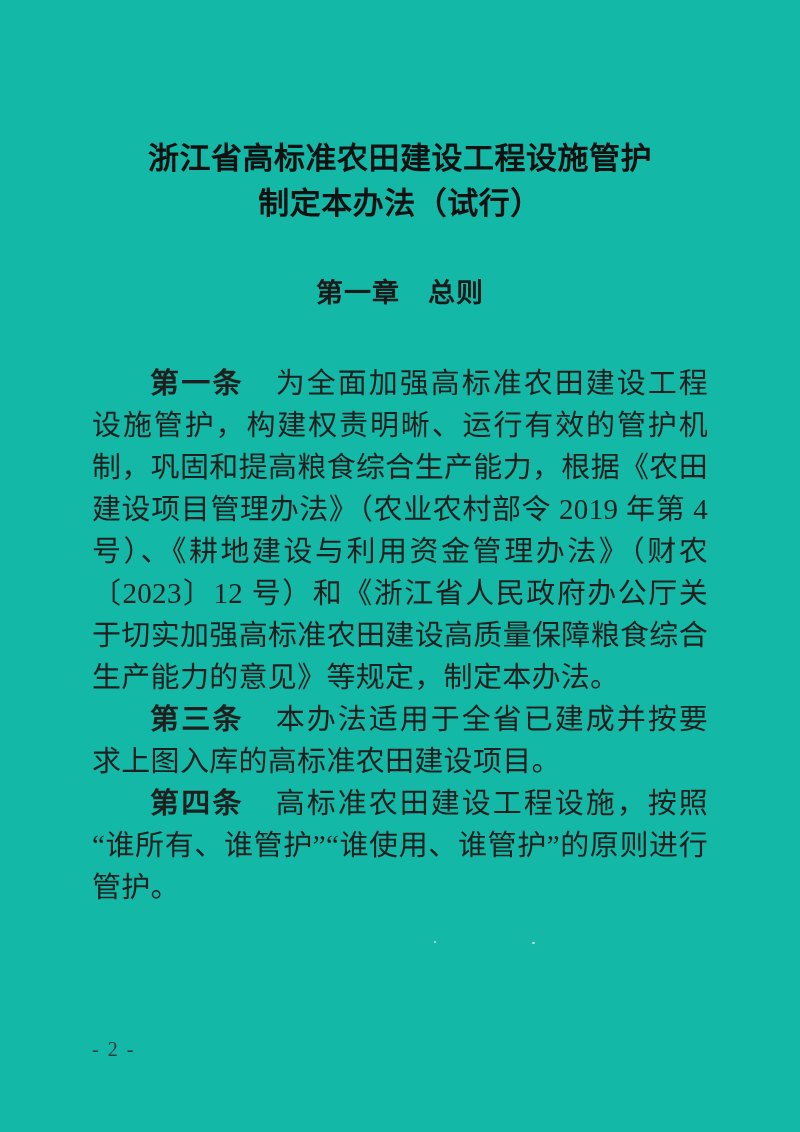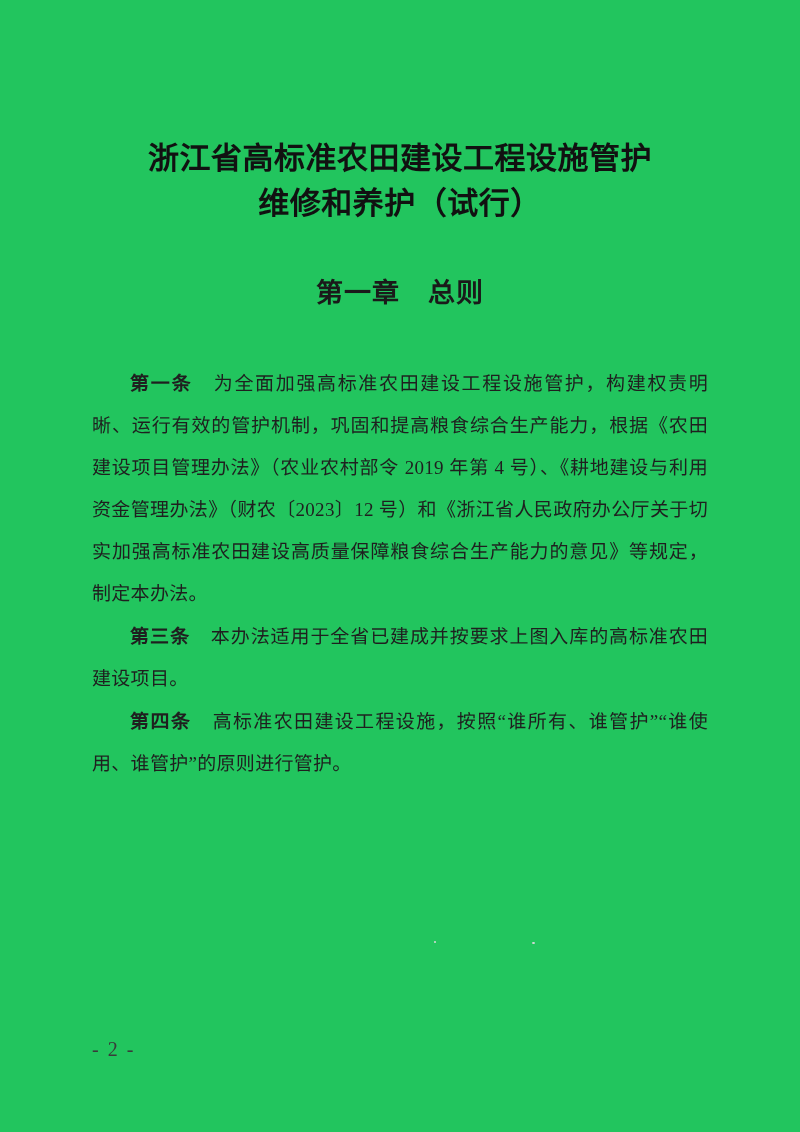--- a/index.html
+++ b/index.html
@@ -7,21 +7,21 @@
     margin: 0;
     padding: 0;
     background: #ffffff;
   }
 
   .page {
     position: relative;
     width: 800px;
     height: 1132px;
     margin: 0 auto;
-    background: #22c55e;
+    background: #14b8a6;
     color: #1a1a1a;
     font-family: "Liberation Serif", "DejaVu Serif", serif;
     overflow: hidden;
     box-sizing: border-box;
   }
 
   
   .doc-title {
     position: absolute;
     left: 0;
@@ -59,21 +59,21 @@
 
   
   .body-block {
     position: absolute;
     left: 92px;
     top: 362px;
     width: 616px;
   }
 
   .article {
-    font-size: 19px;
+    font-size: 29px;
     line-height: 42px;
     text-align: justify;
     text-justify: inter-character;
     text-indent: 2em;
     letter-spacing: 0.3px;
     color: #1f1f1f;
     margin: 0;
     font-family: "Liberation Serif", "DejaVu Serif", serif;
   }
 
@@ -121,21 +121,21 @@
     white-space: pre;
   }
 </style>
 </head>
 <body>
 
 <div class="page">
 
   <div class="doc-title">
     <span class="title-line">浙江省高标准农田建设工程设施管护</span>
-    <span class="title-line">维修和养护（试行）</span>
+    <span class="title-line">制定本办法（试行）</span>
   </div>
 
   <div class="chapter-heading">第一章　总则</div>
 
   <div class="body-block">
 
     <p class="article">
       <span class="art-no">第一条</span><span class="art-gap"></span><span>为全面加强高标准农田建设工程设施管护，构建权责明晰、运行有效的管护机制，巩固和提高粮食综合生产能力，根据《农田建设项目管理办法》（农业农村部令 2019 年第 4 号）、《耕地建设与利用资金管理办法》（财农〔2023〕12 号）和《浙江省人民政府办公厅关于切实加强高标准农田建设高质量保障粮食综合生产能力的意见》等规定，制定本办法。</span>
     </p>
 

